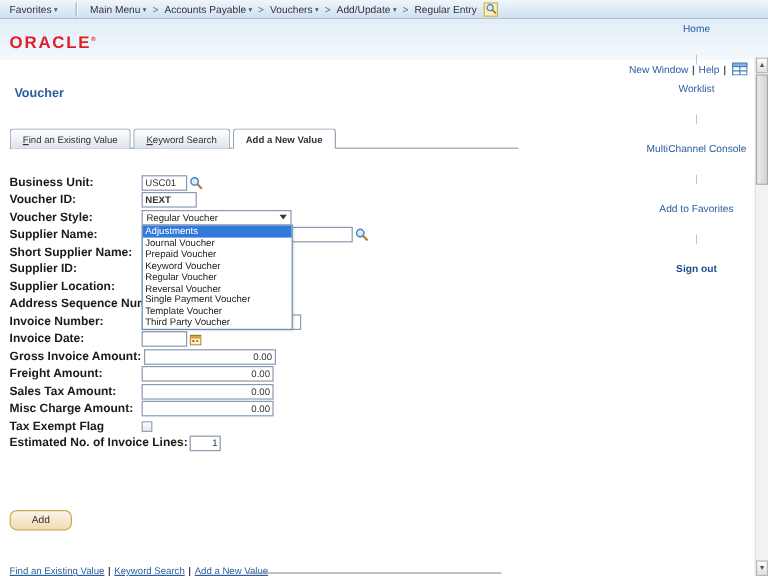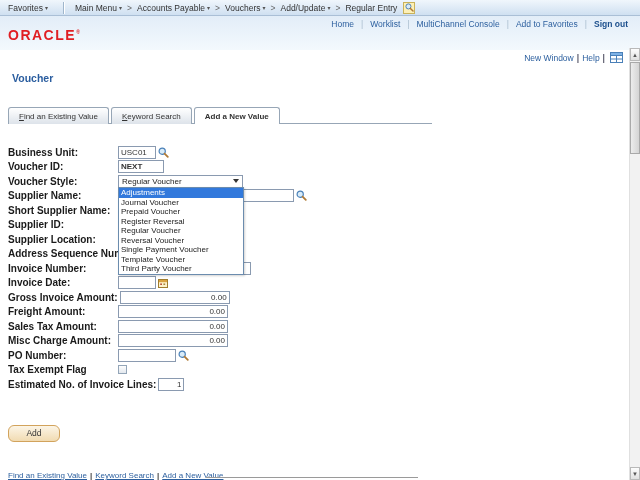--- a/index.html
+++ b/index.html
@@ -22,21 +22,21 @@
   .bar-divider { width:2px; height:12px; border-left:1px solid #9fb6cc; border-right:1px solid #fff; margin:0 7px; }
   .crumb-search {
     width:12px; height:12px; background:#fdf0b6; border:1px solid #c9b25a;
     display:inline-flex; align-items:center; justify-content:center; margin-left:3px;
   }
   
   .header-panel {
     position:absolute; top:16px; left:0; width:640px; height:34px;
     background:linear-gradient(#e2edf8,#f3f9fd);
   }
-  .util-links { position:absolute; top:3px; right:12px; font-size:8.5px; display:flex; align-items:center; gap:7px; }
+  .util-links { position:absolute; top:3px; right:18px; font-size:8.5px; display:flex; align-items:center; gap:15px;flex-direction:column; }
   .hlink { color:#2c5f9e; cursor:pointer; white-space:nowrap; }
   .hlink.signout { font-weight:bold; color:#1c4f8c; }
   .hdiv { color:#a8bccd; }
   .logo { position:absolute; left:8px; top:11px; color:#e01e23; font-weight:bold; font-size:14px; letter-spacing:1.5px; }
   .logo sup { font-size:5px; letter-spacing:0; }
   
   .pagebar { position:absolute; top:52px; right:17px; font-size:8.5px; color:#2c5f9e; display:flex; gap:3px; align-items:center; }
   .pagebar .plink { cursor:pointer; }
   .pagebar .pdiv { color:#556; font-weight:bold; }
   
@@ -224,44 +224,34 @@
       </div>
       <div class="frow">
         <span class="flabel">Sales Tax Amount:</span>
         <input class="txt amount" value="0.00" style="width: 110px;">
       </div>
       <div class="frow">
         <span class="flabel">Misc Charge Amount:</span>
         <input class="txt amount" value="0.00" style="width: 110px;">
       </div>
       <div class="frow">
-        <span class="flabel">PO Number:</span>
-        <input class="txt" style="width: 58px;">
-        <span class="icon-btn">
-          <svg width="11" height="11" viewBox="0 0 11 11">
-            <circle cx="4.2" cy="4.2" r="3.1" fill="#d9ecf9" stroke="#4a80b8" stroke-width="1.2"></circle>
-            <line x1="6.6" y1="6.6" x2="9.8" y2="9.8" stroke="#b07a36" stroke-width="1.8" stroke-linecap="round"></line>
-          </svg>
-        </span>
-      </div>
-      <div class="frow">
         <span class="flabel">Tax Exempt Flag</span>
         <span class="checkbox"></span>
       </div>
       <div class="frow">
         <span class="flabel">Estimated No. of Invoice Lines:</span>
         <input class="txt amount" value="1" style="width: 26px;">
       </div>
     </div>
 
   <div class="ddlist">
       <div class="opt hl">Adjustments</div>
       <div class="opt">Journal Voucher</div>
       <div class="opt">Prepaid Voucher</div>
-      <div class="opt">Register Reversal</div>
+      <div class="opt">Keyword Voucher</div>
       <div class="opt">Regular Voucher</div>
       <div class="opt">Reversal Voucher</div>
       <div class="opt">Single Payment Voucher</div>
       <div class="opt">Template Voucher</div>
       <div class="opt">Third Party Voucher</div>
     </div>
 
   <div class="add-btn">Add</div>
 
   <div class="footer"><span class="flink">Find an Existing Value</span><span class="fdiv">|</span><span class="flink">Keyword Search</span><span class="fdiv">|</span><span class="flink">Add a New Value</span></div>

